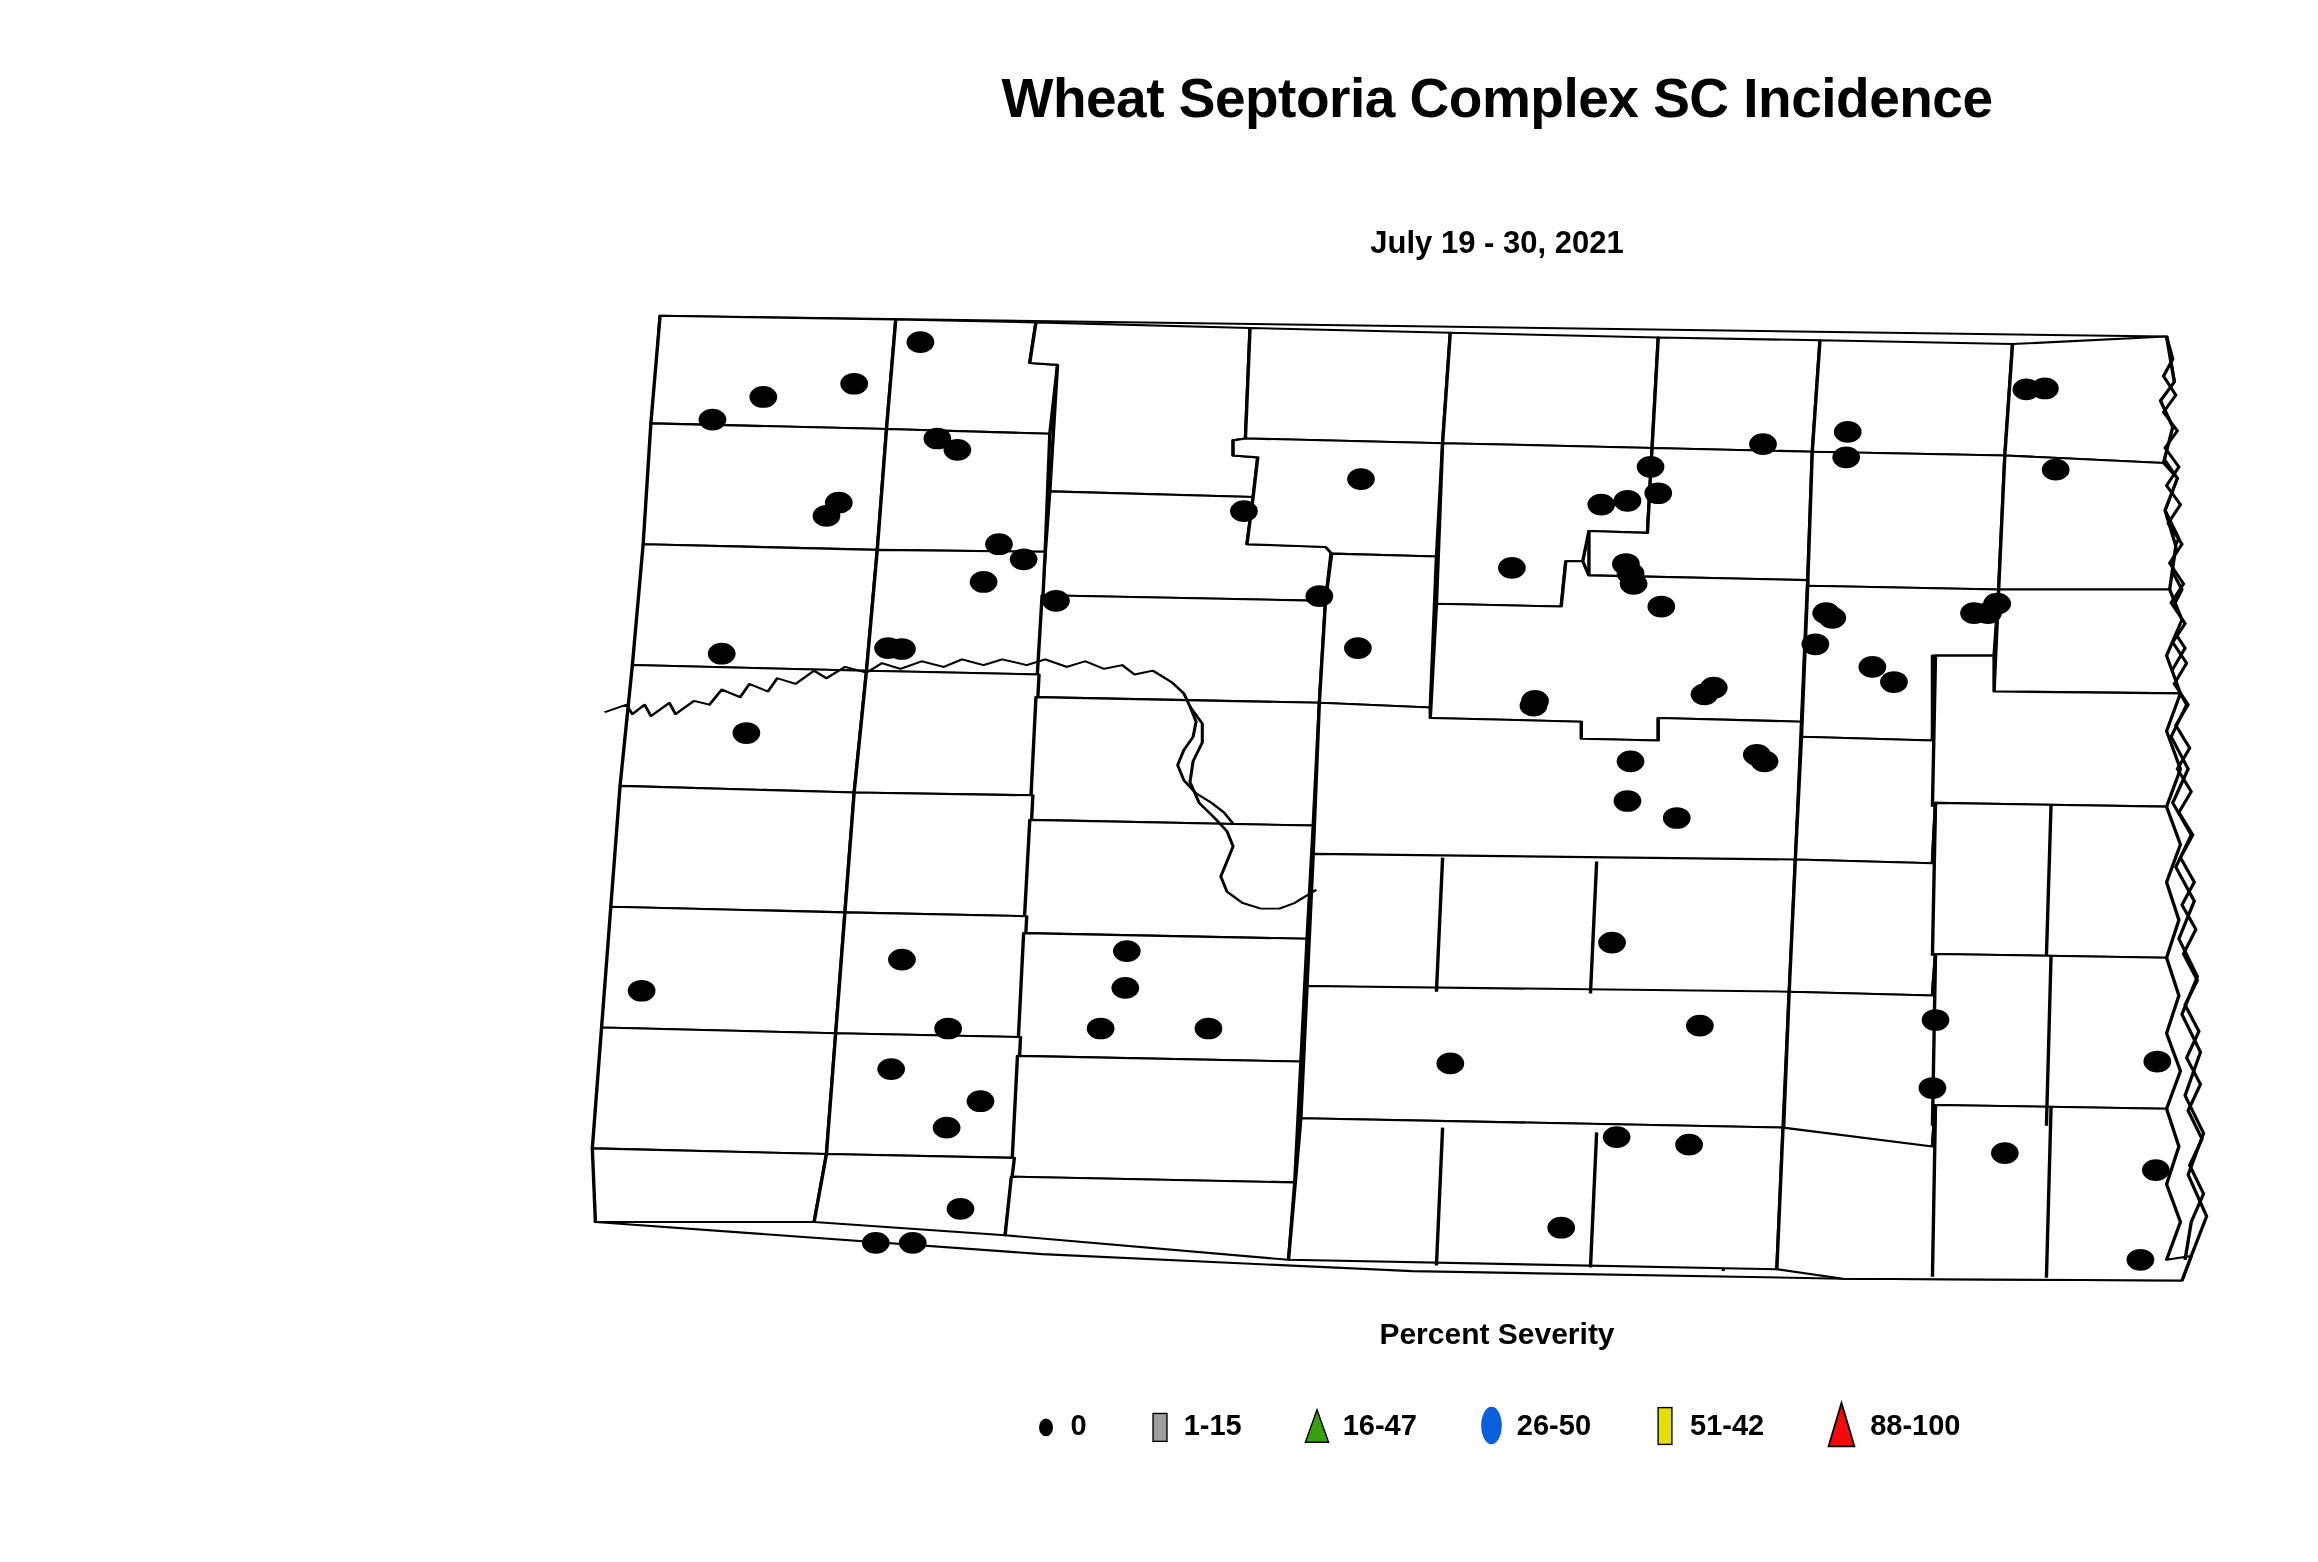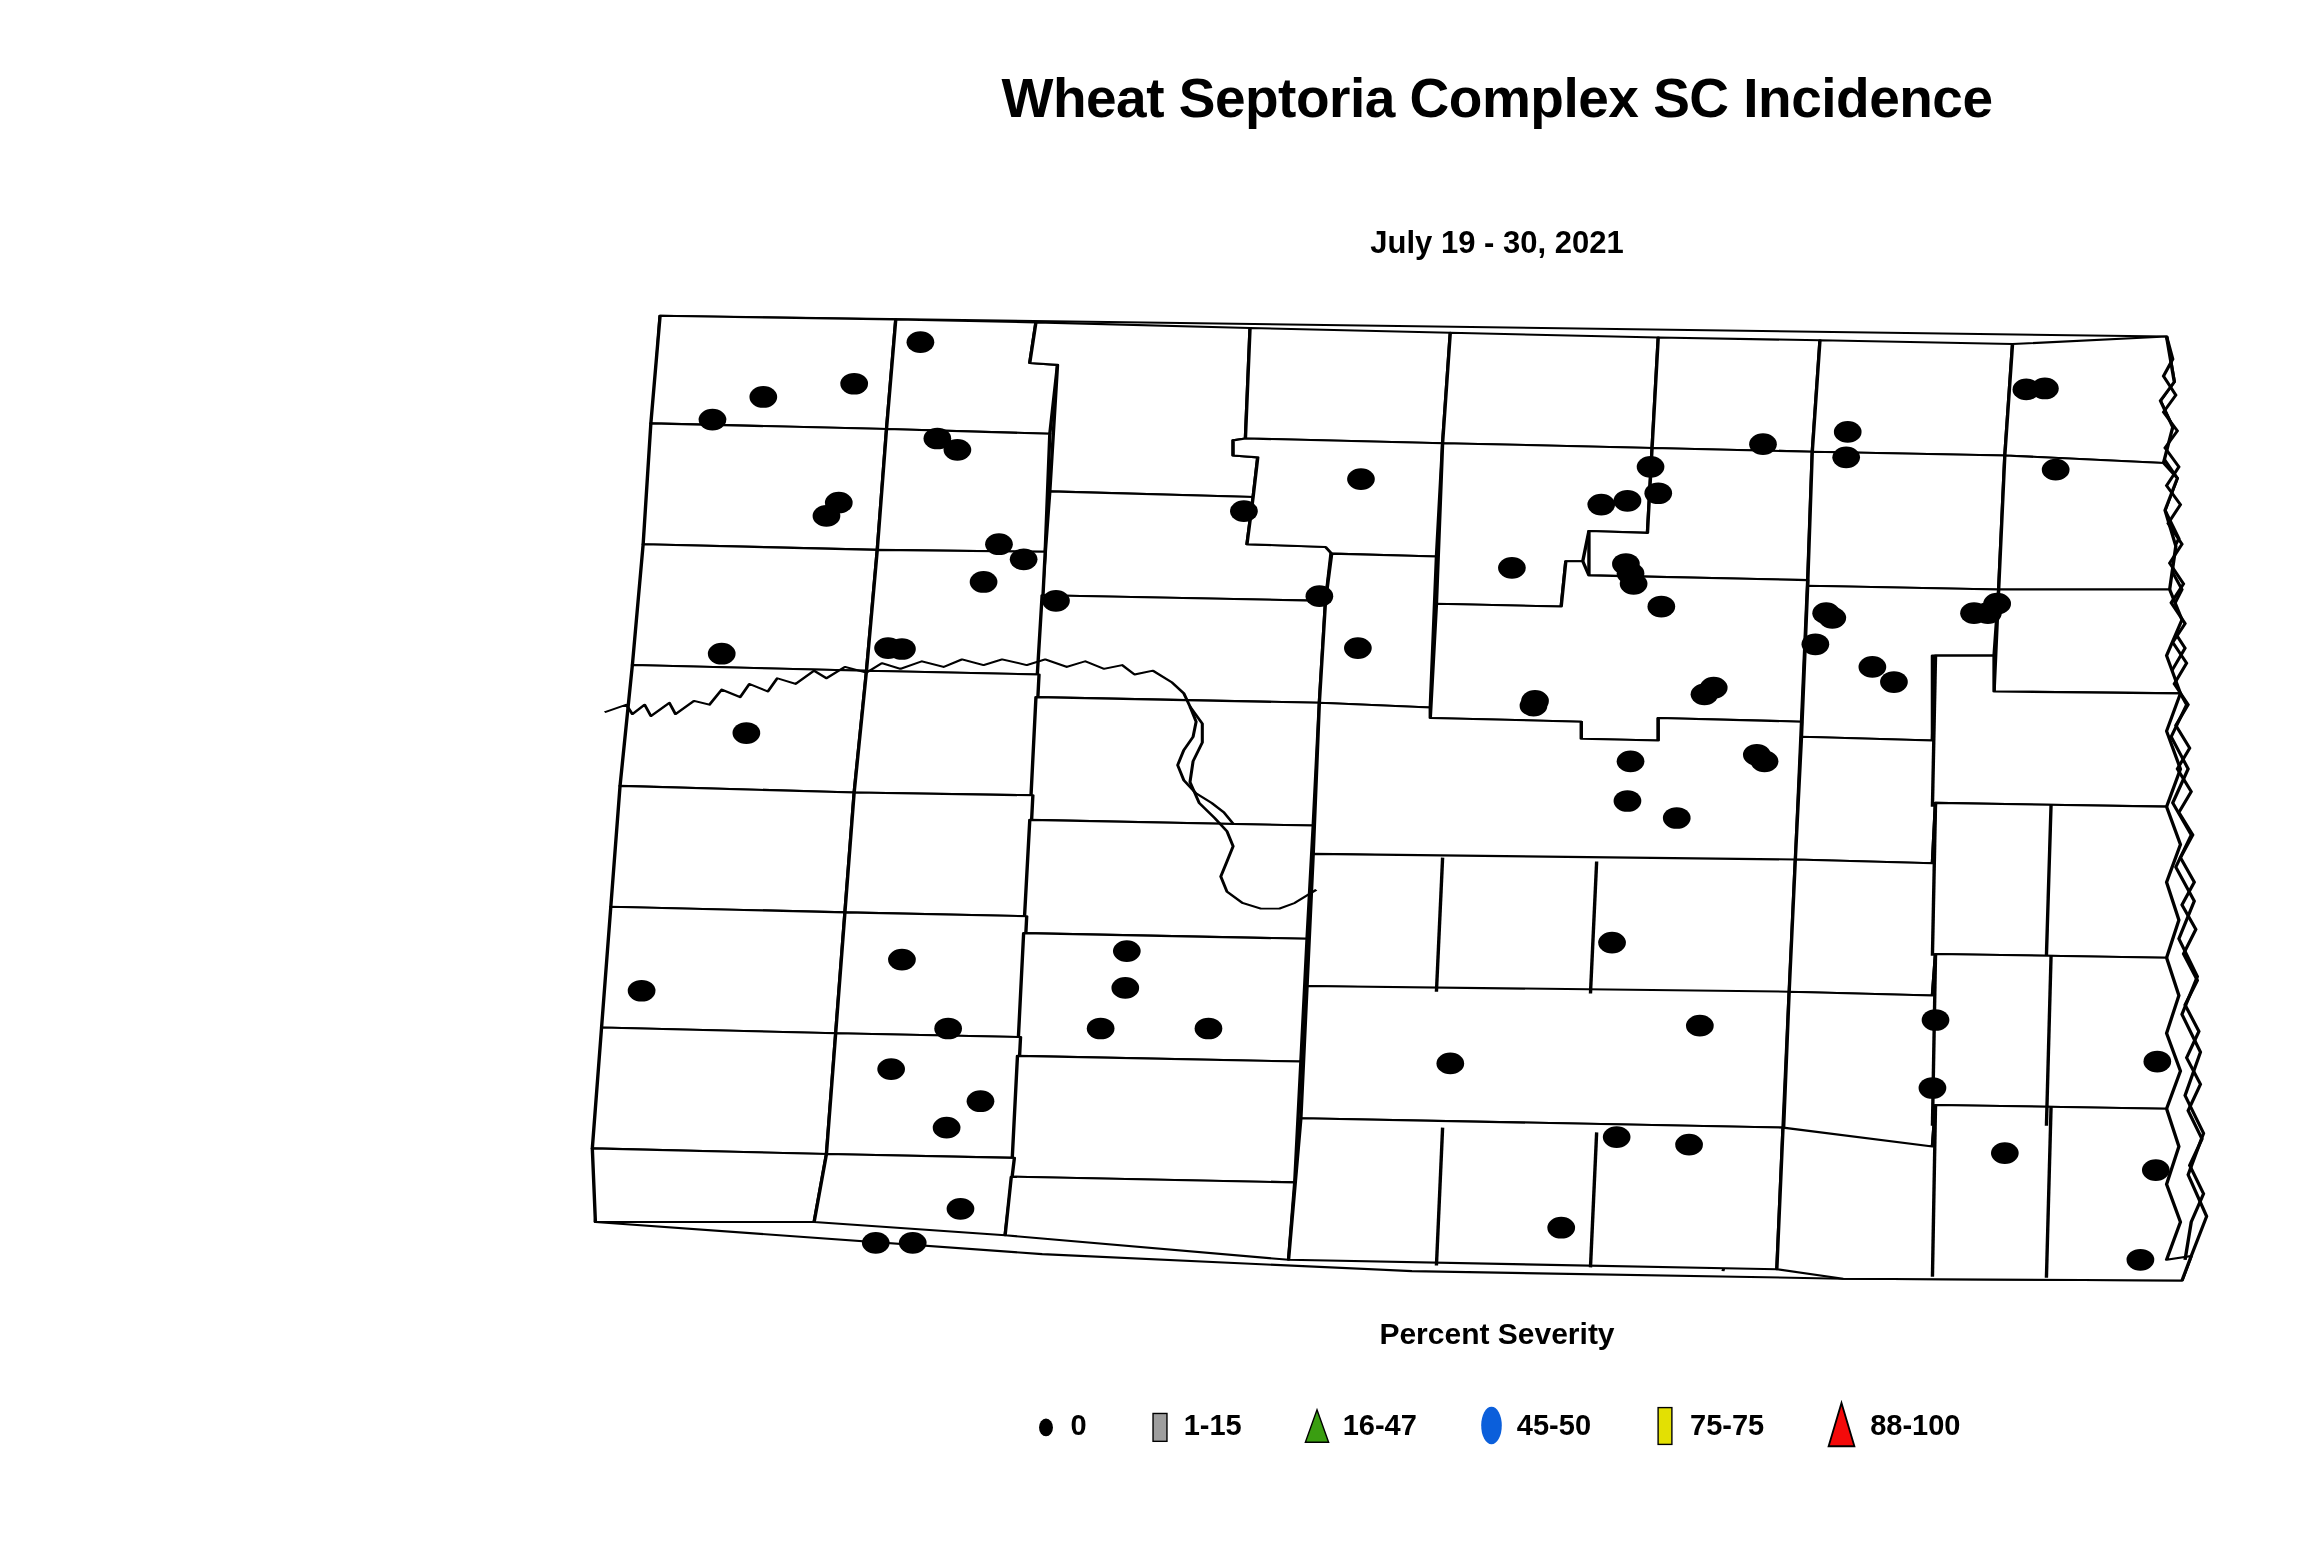--- a/index.html
+++ b/index.html
@@ -267,28 +267,28 @@
       <svg class="sw" width="30" height="40" viewBox="0 0 64 86">
         <polygon points="32,8 57,78 7,78" fill="#3A9E11" stroke="#000" stroke-width="3"></polygon>
       </svg>
       <span class="legend-label">16-47</span>
     </div>
 
     <div class="legend-item">
       <svg class="sw" width="29" height="45" viewBox="0 0 62 96">
         <ellipse cx="31" cy="48" rx="22" ry="40" fill="#0B5FDB"></ellipse>
       </svg>
-      <span class="legend-label">45-50</span>
+      <span class="legend-label">26-50</span>
     </div>
 
     <div class="legend-item">
       <svg class="sw" width="28" height="46" viewBox="0 0 60 100">
         <rect x="15" y="10" width="30" height="80" fill="#E3E003" stroke="#000" stroke-width="3"></rect>
       </svg>
-      <span class="legend-label">75-75</span>
+      <span class="legend-label">51-42</span>
     </div>
 
     <div class="legend-item">
       <svg class="sw" width="35" height="51" viewBox="0 0 76 110">
         <polygon points="38,6 66,100 10,100" fill="#F40A0A" stroke="#000" stroke-width="4"></polygon>
       </svg>
       <span class="legend-label">88-100</span>
     </div>
   </div>
 

